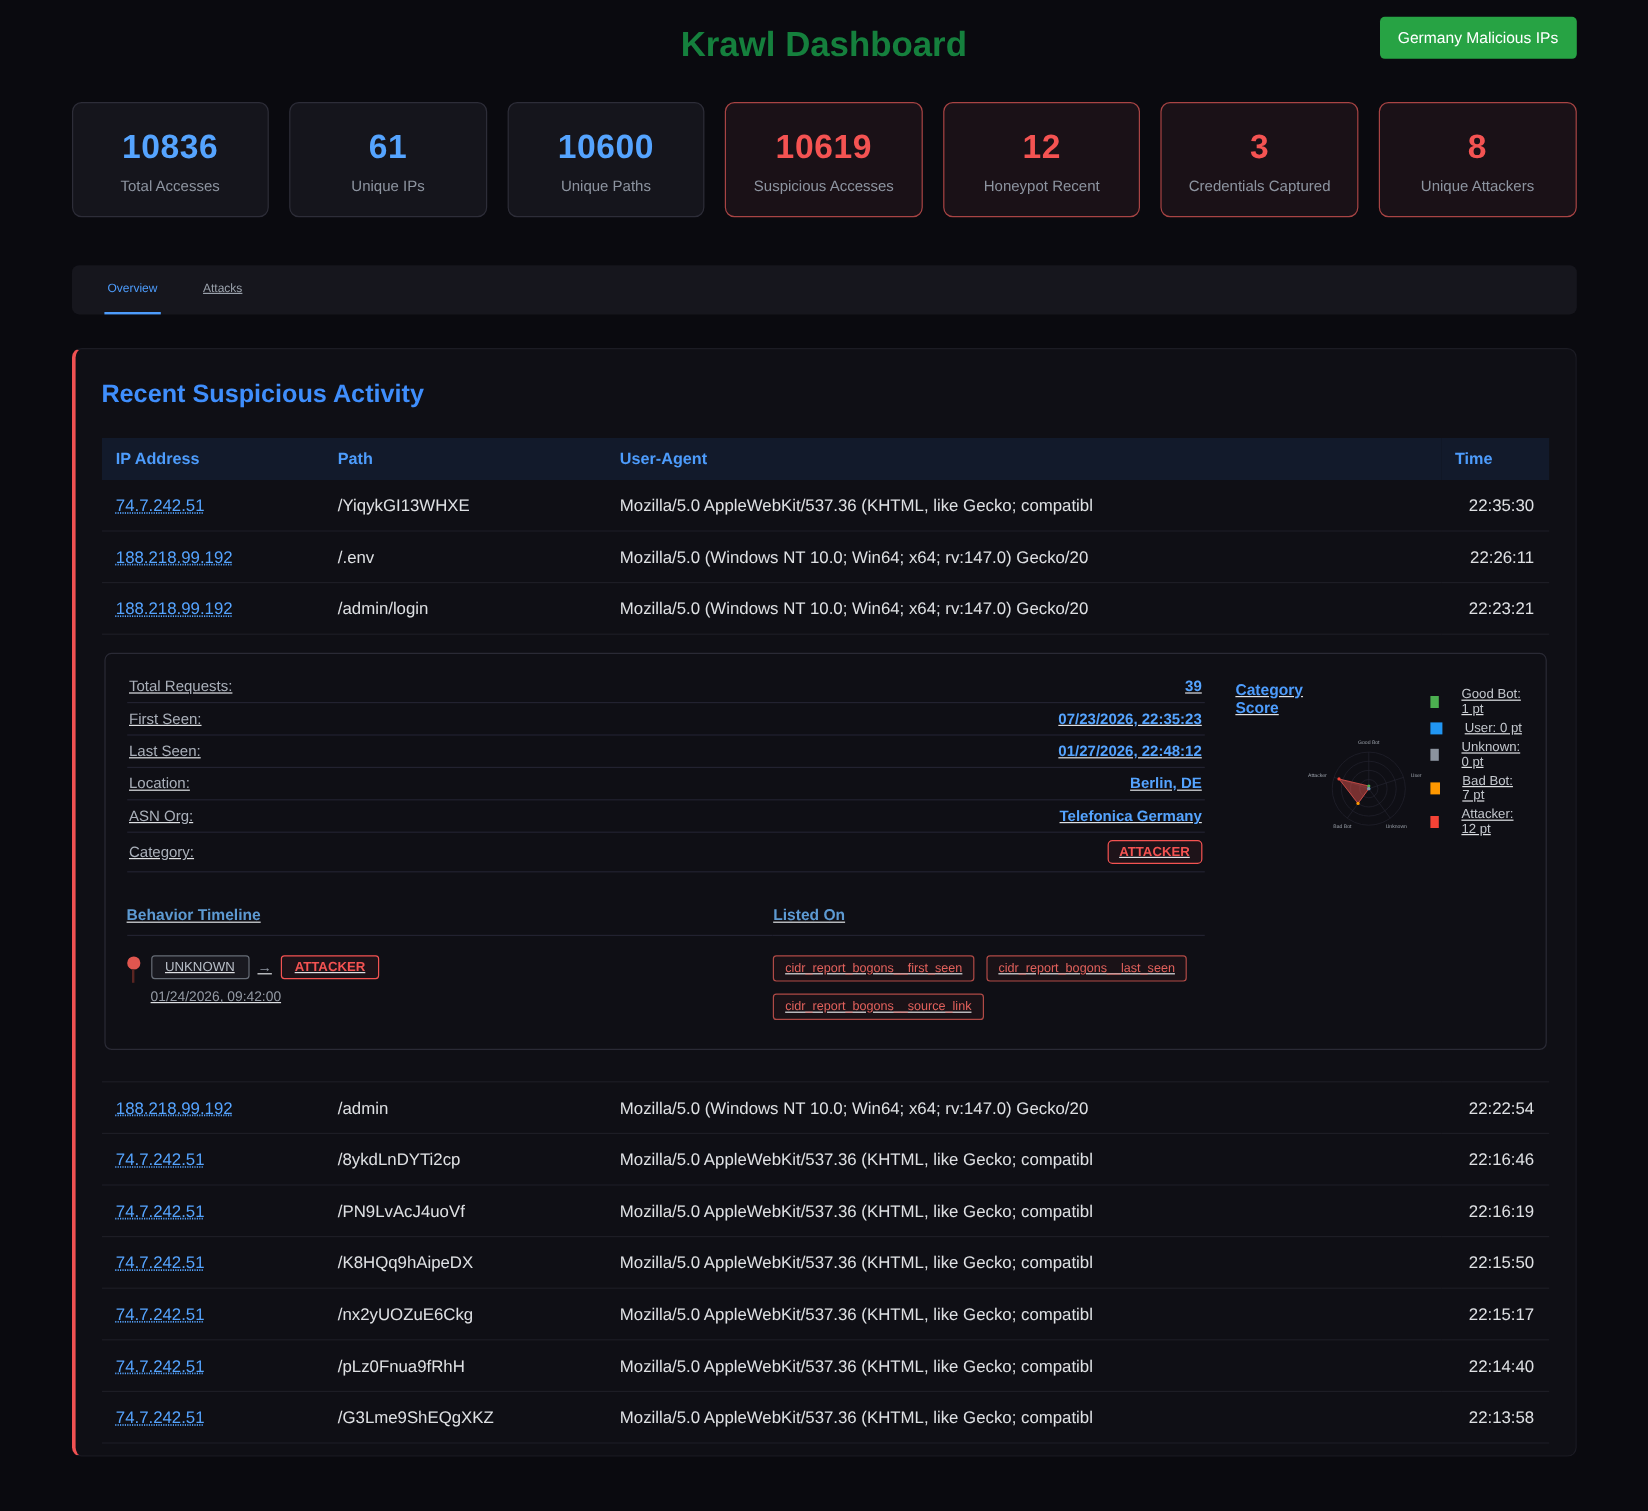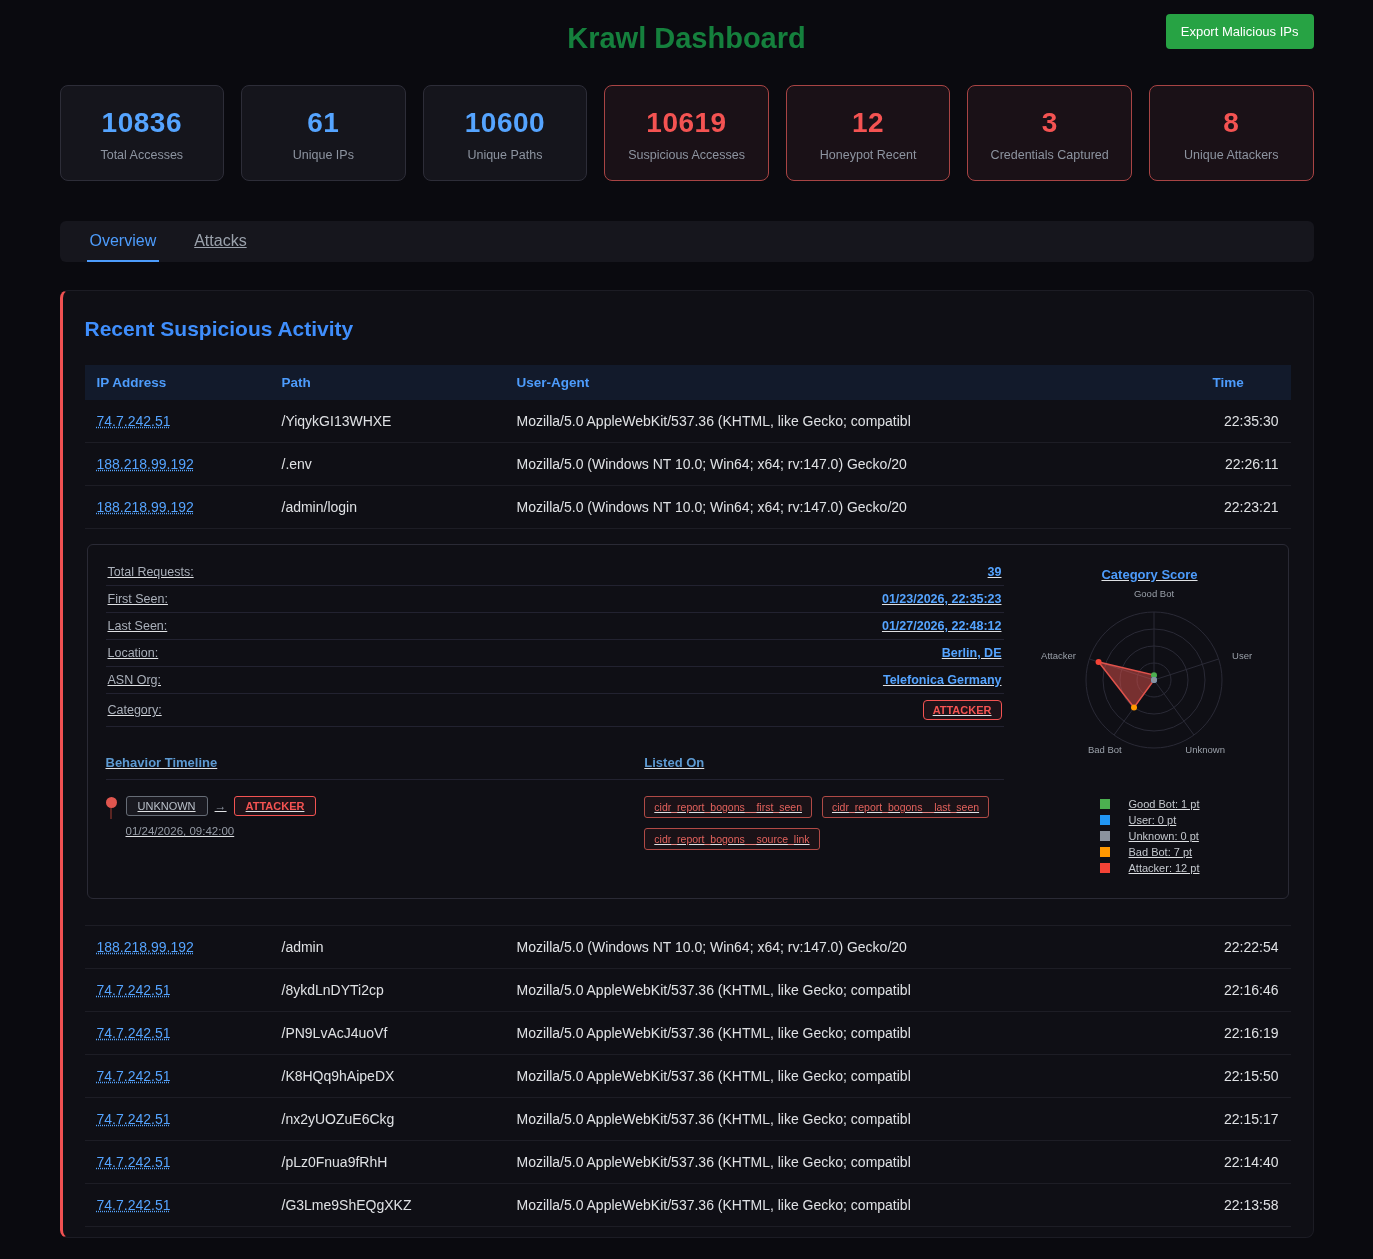--- a/index.html
+++ b/index.html
@@ -31,21 +31,21 @@
   .stat-card.danger .stat-value { color: #f45352; }
   .stat-label { font-size: 12.5px; color: #8d94a0; margin-top: 9px; }
 
   
   .tab-bar {
     display: flex; align-items: stretch; background: #16161d; border-radius: 6px;
     margin-bottom: 28px; padding: 0 14px; height: 41px; gap: 6px;
   }
   .tab {
     display: flex; align-items: center; padding: 0 3px; margin: 0 13px;
-    font-size: 16px; color: #9aa1ab; text-decoration: underline; cursor: pointer;
+    font-size: 10px; color: #9aa1ab; text-decoration: underline; cursor: pointer;
     border-bottom: 2px solid transparent;
   }
   .tab.active { color: #4d9cfc; text-decoration: none; border-bottom-color: #4d9cfc; }
 
   
   .panel {
     background: #0f0f15; border: 1px solid #1c1c24; border-left: 3px solid #f05152;
     border-radius: 8px; padding: 24px 22px 10px;
   }
   .panel-title { margin: 2px 0 24px; font-size: 21px; color: #3f8efc; font-weight: bold; }
@@ -99,34 +99,34 @@
   }
   .tl-arrow { color: #8d94a0; font-size: 12px; }
   .tl-date { margin-top: 9px; font-size: 11.5px; color: #959ba5; }
   .listed-badges { display: flex; flex-wrap: wrap; gap: 10px; }
   .listed-badge {
     border: 1px solid #b04a46; color: #e2615c; font-size: 10.5px;
     padding: 4px 9px; border-radius: 3px; background: rgba(244,83,82,.05); cursor: pointer;
   }
 
   
-  .radar-col { width: 240px; flex: none; display: flex; flex-direction: column; align-items: center; }
+  .radar-col { width: 240px; flex: none; display: flex; flex-direction: row; }
   .radar-title { margin: 8px 0 2px; font-size: 13px; color: #4d9cfc; font-weight: bold; }
   .radar-legend { margin-top: 14px; display: flex; flex-direction: column; gap: 4px; font-size: 11px; color: #c3c7cd; }
   .legend-row { display: flex; align-items: center; gap: 19px; }
   .legend-swatch { width: 10px; height: 10px; display: inline-block; }
 </style>
 </head>
 <body>
 
 <div class="page">
 
   <header class="header">
     <h1 class="title">Krawl Dashboard</h1>
-    <button class="export-btn">Export Malicious IPs</button>
+    <button class="export-btn">Germany Malicious IPs</button>
   </header>
 
   <div class="stats-row">
       <div class="stat-card">
         <div class="stat-value">10836</div>
         <div class="stat-label">Total Accesses</div>
       </div>
       <div class="stat-card">
         <div class="stat-value">61</div>
         <div class="stat-label">Unique IPs</div>
@@ -194,21 +194,21 @@
           <td colspan="4">
             <div class="detail-box">
               <div class="detail-left">
                 <div class="detail-fields">
                     <div class="field-row">
                       <span class="field-label">Total Requests:</span>
                       <span class="field-value">39</span>
                     </div>
                     <div class="field-row">
                       <span class="field-label">First Seen:</span>
-                      <span class="field-value">01/23/2026, 22:35:23</span>
+                      <span class="field-value">07/23/2026, 22:35:23</span>
                     </div>
                     <div class="field-row">
                       <span class="field-label">Last Seen:</span>
                       <span class="field-value">01/27/2026, 22:48:12</span>
                     </div>
                     <div class="field-row">
                       <span class="field-label">Location:</span>
                       <span class="field-value">Berlin, DE</span>
                     </div>
                     <div class="field-row">

